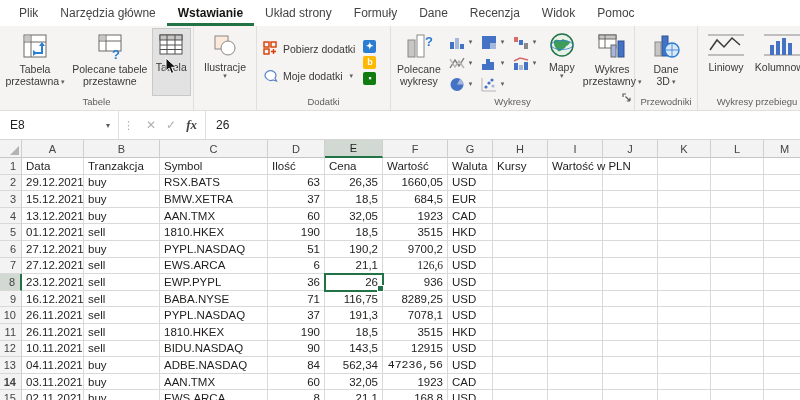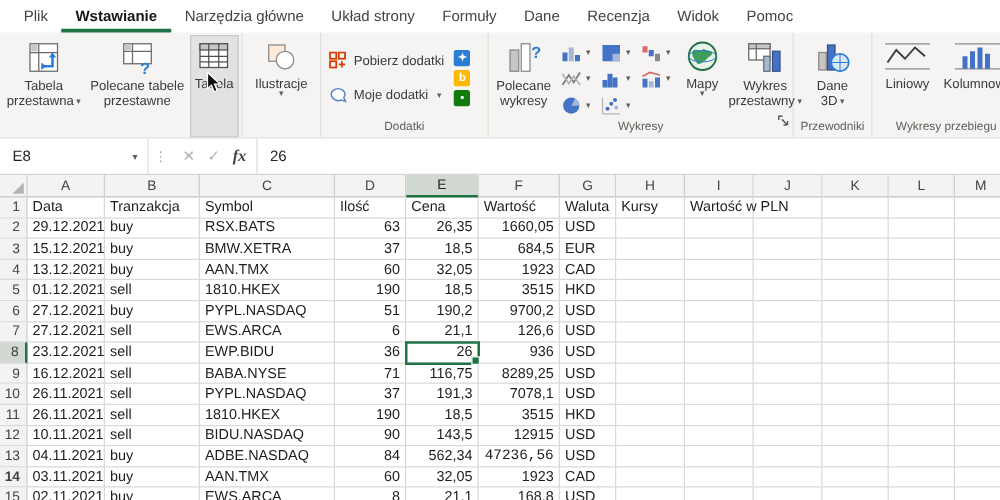--- a/index.html
+++ b/index.html
@@ -62,22 +62,22 @@
   .cell.ovf{overflow:visible;z-index:2;}
   .cell.selcell{outline:2px solid #217346;outline-offset:-1px;z-index:3;}
   .handle{position:absolute;right:-2px;bottom:-2px;width:5px;height:5px;background:#217346;border:1px solid #fff;}
   .cursor{position:absolute;left:165px;top:57px;z-index:9;pointer-events:none;}
 </style>
 </head>
 <body>
 
 <div class="tabbar" id="tabbar">
     <div class="tab">Plik</div>
+    <div class="tab">Narzędzia główne</div>
     <div class="tab active">Wstawianie</div>
-    <div class="tab">Narzędzia główne</div>
     <div class="tab">Układ strony</div>
     <div class="tab">Formuły</div>
     <div class="tab">Dane</div>
     <div class="tab">Recenzja</div>
     <div class="tab">Widok</div>
     <div class="tab">Pomoc</div>
   </div>
 
 <div class="ribbon">
 
@@ -118,20 +118,21 @@
               <rect x="2" y="3" width="22" height="5" fill="#c8c6c4" stroke="#505050"></rect>
               <line x1="9" y1="3" x2="9" y2="22" stroke="#505050"></line>
               <line x1="17" y1="3" x2="17" y2="22" stroke="#505050"></line>
               <line x1="2" y1="13" x2="24" y2="13" stroke="#505050"></line>
               <line x1="2" y1="17.5" x2="24" y2="17.5" stroke="#505050"></line>
             </svg>
         </span>
         <span class="blabel"><span>Tabela</span></span>
       </button>
     </div>
+    <div class="glabel">Tabele</div>
   </div>
 
   <div class="rgroup" style="width:62px">
     <div class="gbody" style="justify-content:center">
       <button class="bigbtn">
         <span class="icon">
           <svg width="26" height="26" viewBox="0 0 26 26">
               <rect x="3" y="4" width="13" height="13" fill="#fde9d9" stroke="#8a8886"></rect>
               <circle cx="16" cy="16" r="7" fill="#fff" stroke="#8a8886"></circle>
             </svg>
@@ -478,34 +479,34 @@
       <div class="cell" style="width: 53px; height: 16.6px;"></div>
       <div class="cell" style="width: 42px; height: 16.6px;"></div>
     </div>
     <div class="srow">
       <div class="rh" style="width: 22px; height: 16.6px;">7</div>
       <div class="cell ovf" style="width: 62px; height: 16.6px;">27.12.2021</div>
       <div class="cell ovf" style="width: 76px; height: 16.6px;">sell</div>
       <div class="cell ovf" style="width: 108px; height: 16.6px;">EWS.ARCA</div>
       <div class="cell num" style="width: 57px; height: 16.6px;">6</div>
       <div class="cell num" style="width: 58px; height: 16.6px;">21,1</div>
-      <div class="cell num" style="width: 65px; height: 16.6px;">126,6</div>
+      <div class="cell num" style="width: 65px; height: 16.6px; font-family: Liberation Serif, serif;">126,6</div>
       <div class="cell ovf" style="width: 45px; height: 16.6px;">USD</div>
       <div class="cell" style="width: 55px; height: 16.6px;"></div>
       <div class="cell" style="width: 55px; height: 16.6px;"></div>
       <div class="cell" style="width: 55px; height: 16.6px;"></div>
       <div class="cell" style="width: 53px; height: 16.6px;"></div>
       <div class="cell" style="width: 53px; height: 16.6px;"></div>
       <div class="cell" style="width: 42px; height: 16.6px;"></div>
     </div>
     <div class="srow">
       <div class="rh sel" style="width: 22px; height: 16.6px;">8</div>
       <div class="cell ovf" style="width: 62px; height: 16.6px;">23.12.2021</div>
       <div class="cell ovf" style="width: 76px; height: 16.6px;">sell</div>
-      <div class="cell ovf" style="width: 108px; height: 16.6px;">EWP.BIDU</div>
+      <div class="cell ovf" style="width: 108px; height: 16.6px;">EWP.PYPL</div>
       <div class="cell num" style="width: 57px; height: 16.6px;">36</div>
       <div class="cell num selcell" style="width: 58px; height: 16.6px;">26<span class="handle"></span></div>
       <div class="cell num" style="width: 65px; height: 16.6px;">936</div>
       <div class="cell ovf" style="width: 45px; height: 16.6px;">USD</div>
       <div class="cell" style="width: 55px; height: 16.6px;"></div>
       <div class="cell" style="width: 55px; height: 16.6px;"></div>
       <div class="cell" style="width: 55px; height: 16.6px;"></div>
       <div class="cell" style="width: 53px; height: 16.6px;"></div>
       <div class="cell" style="width: 53px; height: 16.6px;"></div>
       <div class="cell" style="width: 42px; height: 16.6px;"></div>

